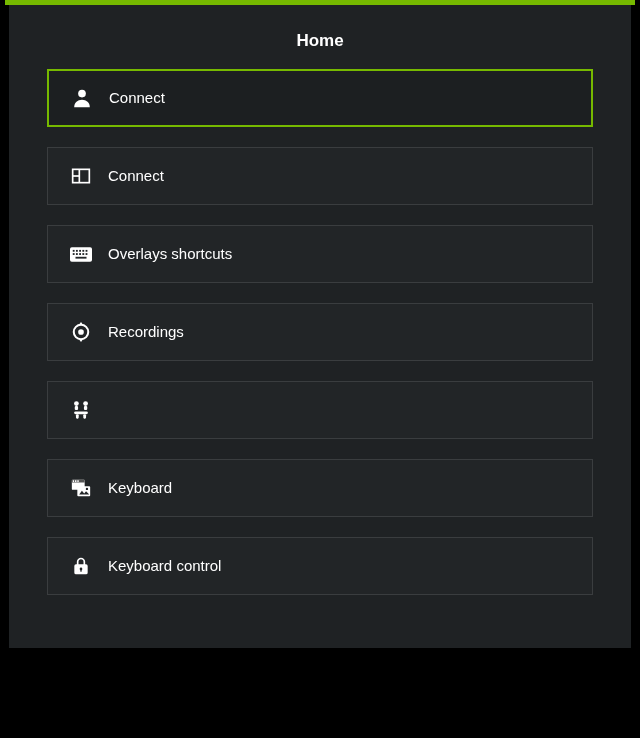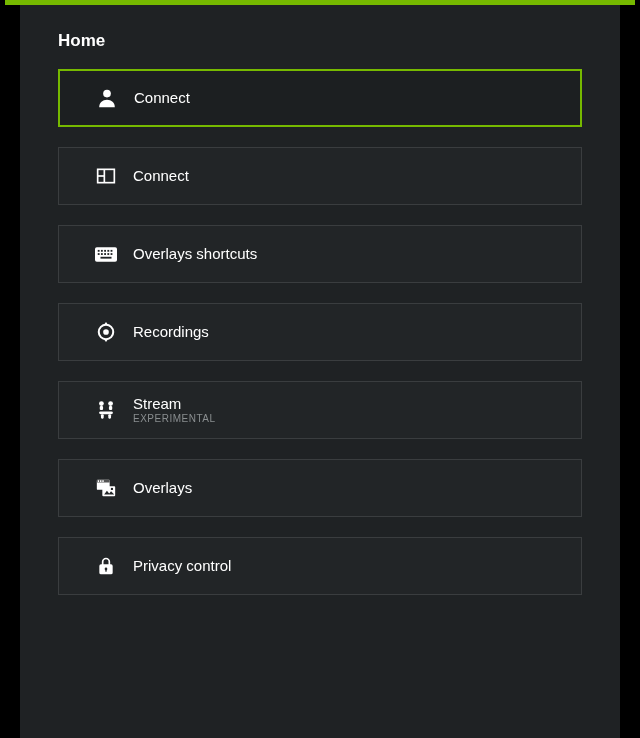--- a/index.html
+++ b/index.html
@@ -10,42 +10,43 @@
     background: #000;
     font-family: "Segoe UI", Arial, sans-serif;
     overflow: hidden;
   }
   .top-accent {
     height: 5px;
     background: #76b900;
     margin: 0 5px;
   }
   .panel {
-    margin: 0 20px;
+    margin: 0 9px;
     background: #1f2224;
-    height: 733px;
+    height: 643px;
     box-sizing: border-box;
     padding: 26px 38px 0 38px;
+    text-align: center;
   }
   .title {
     color: #fff;
     font-size: 17px;
     font-weight: 700;
     margin-bottom: 18px;
   }
   .menu-item {
     position: relative;
     box-sizing: border-box;
     height: 58px;
     border: 1px solid #3a3d3f;
     background: #222527;
     margin-bottom: 20px;
     display: flex;
     align-items: center;
-    padding-left: 36px;
+    padding-left: 22px;
     cursor: pointer;
   }
   .menu-item.selected {
     border: 2px solid #76b900;
     background: #1c1f21;
   }
   .icon-slot {
     width: 22px;
     height: 22px;
     flex: 0 0 22px;
@@ -148,24 +149,20 @@
       <svg viewBox="0 0 24 24" width="22" height="22" fill="#fff">
         <circle cx="7" cy="5" r="2.6"></circle>
           <rect x="5.2" y="7.5" width="3.6" height="4.5" rx="1.2"></rect>
         <circle cx="17" cy="5" r="2.6"></circle>
           <rect x="15.2" y="7.5" width="3.6" height="4.5" rx="1.2"></rect>
         <rect x="4.5" y="13.5" width="15" height="3.2" rx="1.6"></rect>
         <rect x="6.5" y="16.5" width="3" height="5" rx="1.2"></rect>
         <rect x="14.5" y="16.5" width="3" height="5" rx="1.2"></rect>
       </svg>
     </span>
-    <span class="label-wrap">
-      <span class="item-label">Stream</span>
-      <span class="item-sub">EXPERIMENTAL</span>
-    </span>
   </div>
 
 
   <div class="menu-item">
     <span class="icon-slot">
       <svg viewBox="0 0 24 24" width="22" height="22">
         <g fill="#fff">
           <rect x="2" y="3" width="14" height="11" rx="1"></rect>
           <rect x="2" y="3" width="14" height="3" fill="#555"></rect>
           <rect x="3" y="3.5" width="1.5" height="2" fill="#fff"></rect>
@@ -173,30 +170,30 @@
             <rect x="8" y="3.5" width="1.5" height="2" fill="#fff"></rect>
         </g>
         <g>
           <rect x="8" y="10" width="14" height="11" rx="1" fill="#fff"></rect>
           <path d="M10 19l3-4 2.5 3 2-2.5 3.5 3.5z" fill="#222527"></path>
           <circle cx="18.5" cy="13" r="1.3" fill="#222527"></circle>
         </g>
       </svg>
     </span>
     <span class="label-wrap">
-      <span class="item-label">Overlays</span>
+      <span class="item-label">Keyboard</span>
     </span>
   </div>
 
   <div class="menu-item">
     <span class="icon-slot">
       <svg viewBox="0 0 24 24" width="20" height="20" fill="#fff">
         <path d="M12 2a5 5 0 0 0-5 5v3H6a2 2 0 0 0-2 2v8a2 2 0 0 0 2 2h12a2 2 0 0 0 2-2v-8a2 2 0 0 0-2-2h-1V7a5 5 0 0 0-5-5zm-3 5a3 3 0 1 1 6 0v3H9z"></path>
         <circle cx="12" cy="15.5" r="1.6" fill="#222527"></circle>
         <rect x="11.2" y="16" width="1.6" height="3" rx="0.8" fill="#222527"></rect>
       </svg>
     </span>
     <span class="label-wrap">
-      <span class="item-label">Privacy control</span>
+      <span class="item-label">Keyboard control</span>
     </span>
   </div>
 
 </div>
 
 </body></html>

